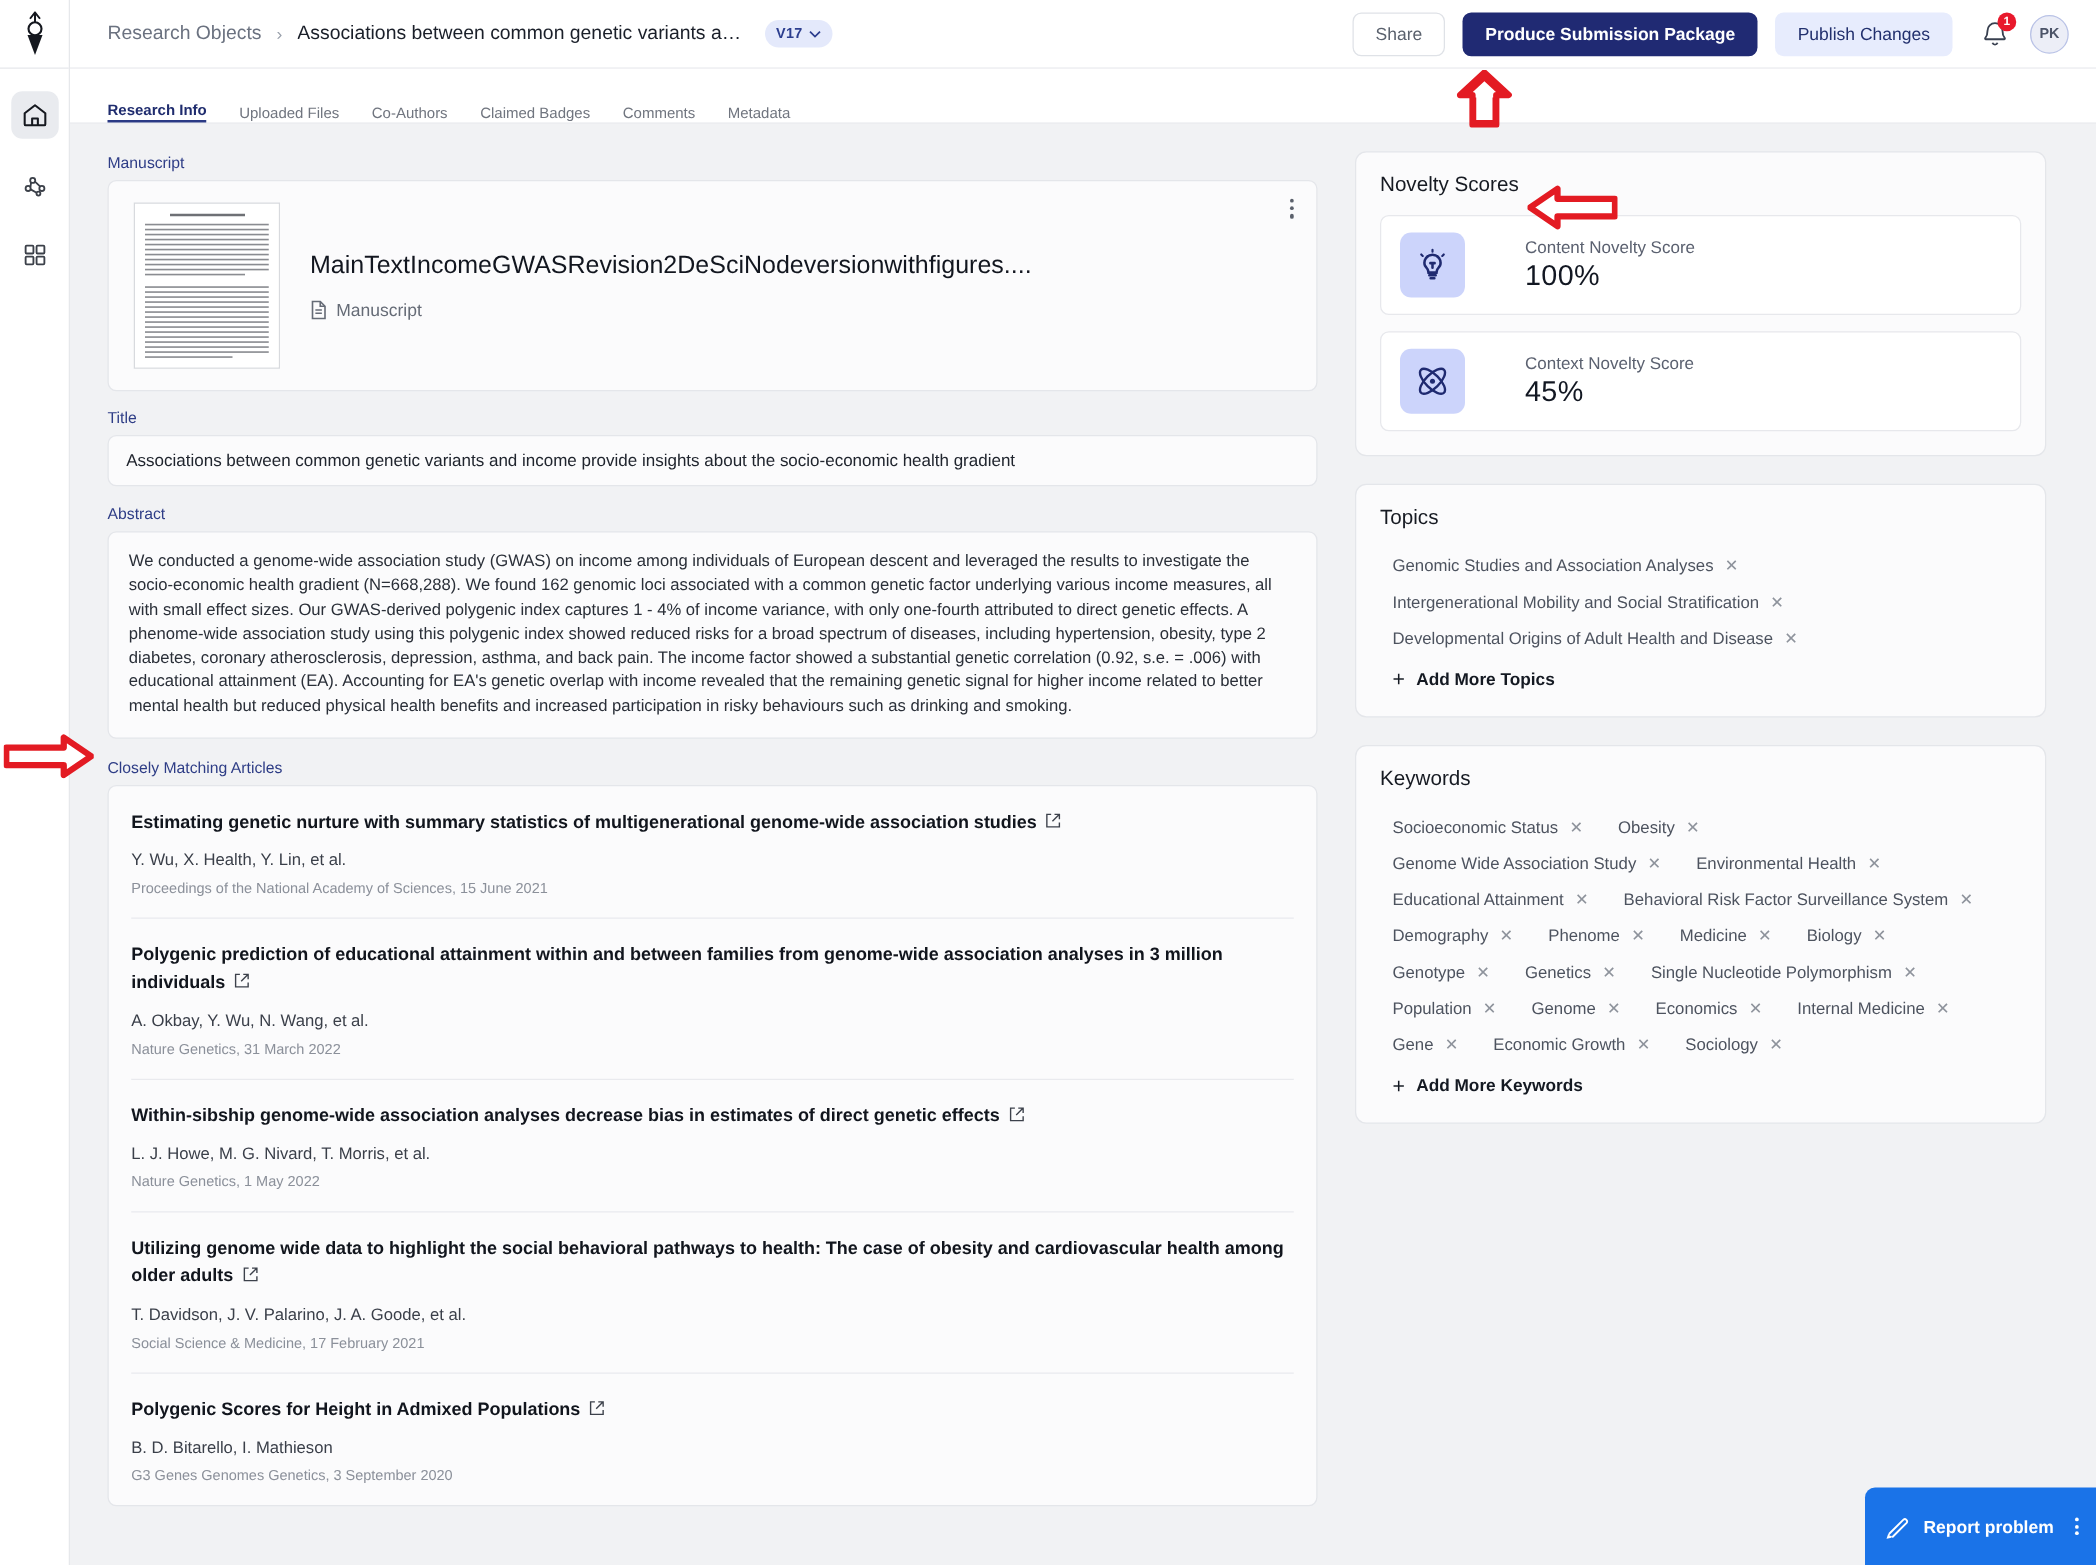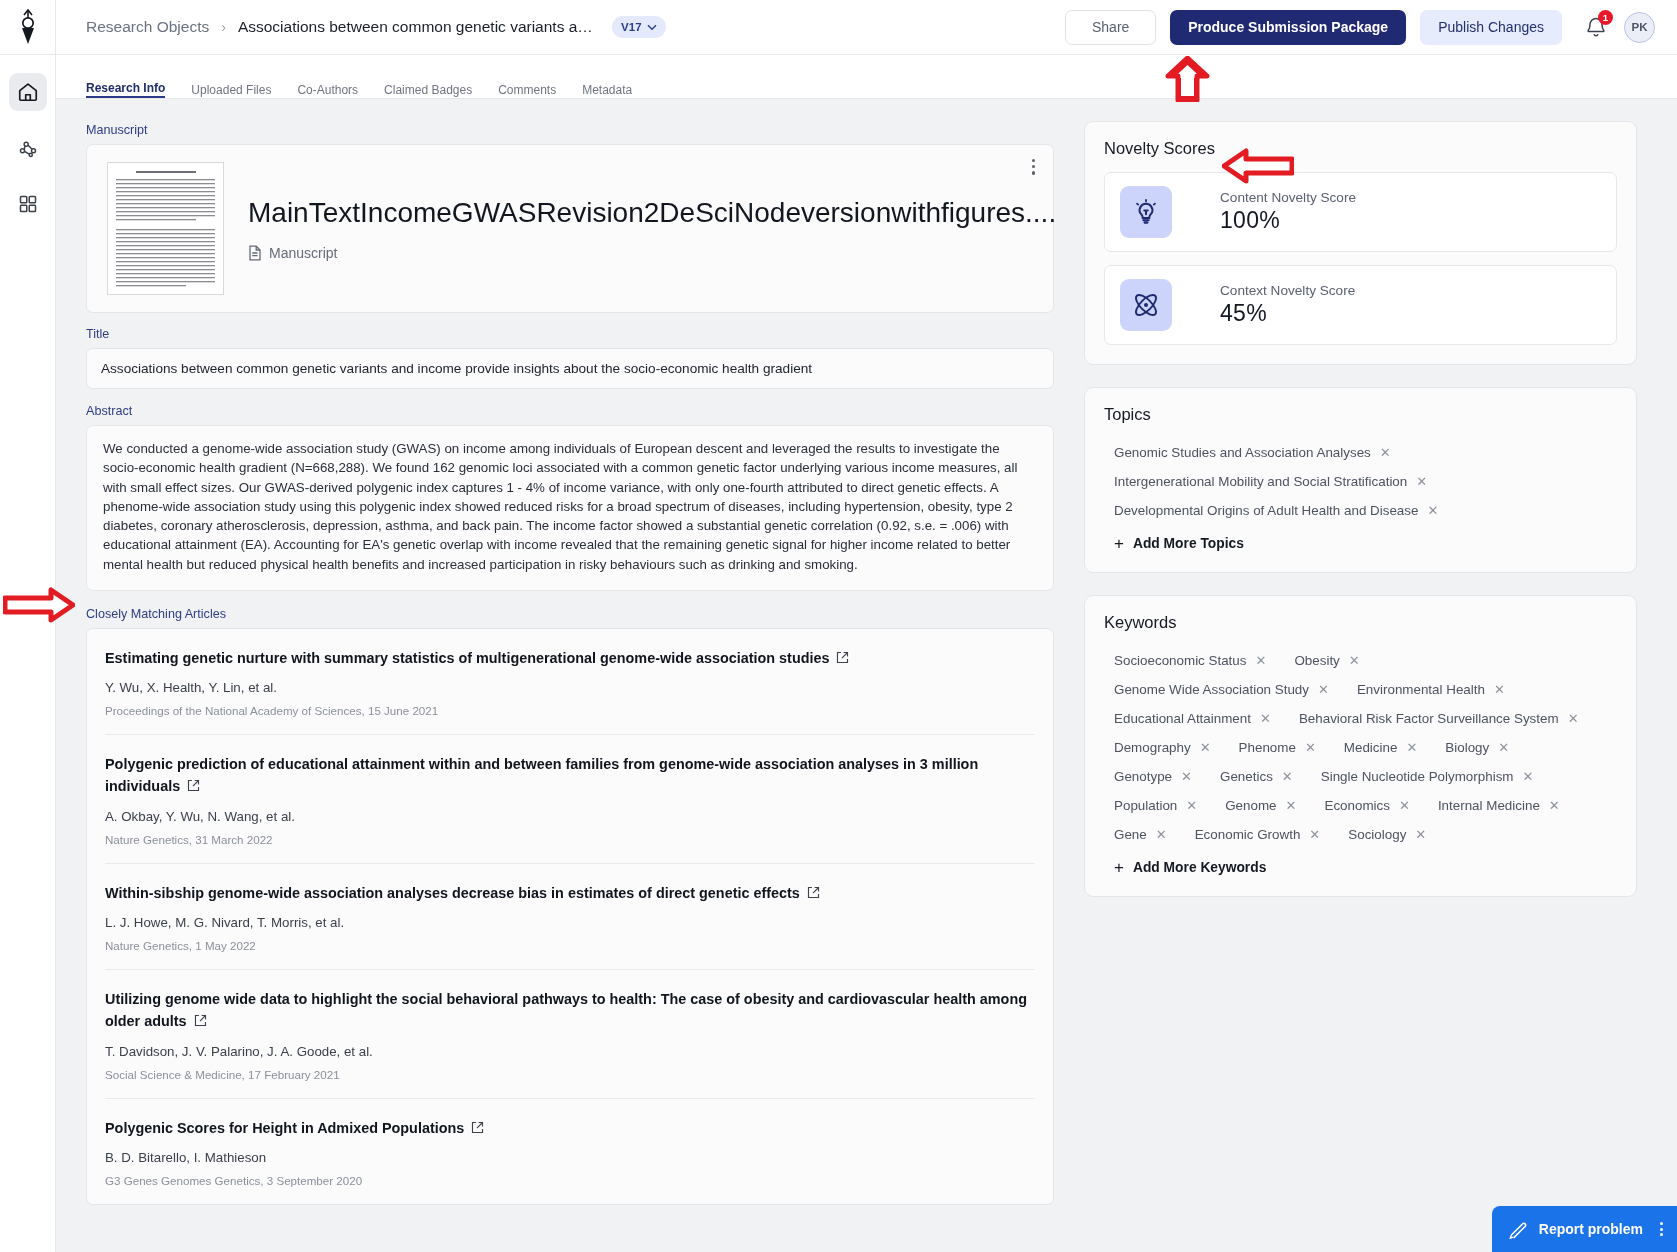--- a/index.html
+++ b/index.html
@@ -59,21 +59,21 @@
     display: inline-flex; align-items: center; gap: 5px;
     font-size: 11.5px; font-weight: 600; letter-spacing: .2px;
   }
   .topbar-spacer { flex: 1; }
   .btn {
     height: 35px; border-radius: 7px;
     display: inline-flex; align-items: center; justify-content: center;
     font-size: 14px; white-space: nowrap; cursor: pointer;
     padding: 0 18px;
   }
-  .btn-share { border: 1px solid #dfe2e7; background: #fff; color: #5a616d; width: 91px; padding: 0; }
+  .btn-share { border: 1px solid #dfe2e7; background: #fff; color: #5a616d; width: 74px; padding: 0; }
   .btn-primary { background: #202a73; color: #fff; font-weight: 600; margin-left: 14px; }
   .btn-secondary { background: #e7ecfd; color: #22306e; margin-left: 14px; font-weight: 500; }
   .bell-wrap { position: relative; margin-left: 22px; width: 24px; height: 24px; }
   .bell-badge {
     position: absolute; top: -5px; right: -5px;
     background: #e8192c; color: #fff;
     width: 15px; height: 15px; border-radius: 50%;
     font-size: 9.5px; font-weight: 700;
     display: flex; align-items: center; justify-content: center;
   }
@@ -113,21 +113,21 @@
   }
 
   
   .ms-card { position: relative; display: flex; padding: 17px 20px; min-height: 152px; }
   .ms-thumb {
     width: 117px; height: 133px; background: #fff;
     border: 1px solid #d8dade; flex: 0 0 117px;
     overflow: hidden; position: relative;
   }
   .ms-meta { margin-left: 24px; display: flex; flex-direction: column; justify-content: center; }
-  .ms-name { font-size: 28px; color: #12161f; font-weight: 400; text-align: center; }
+  .ms-name { font-size: 20px; color: #12161f; font-weight: 400; text-align: center; }
   .ms-type { margin-top: 16px; font-size: 14px; color: #656b76; display: flex; align-items: center; gap: 7px; }
   .kebab-dots { position: absolute; right: 18px; top: 14px; display: flex; flex-direction: column; gap: 3px; }
   .kebab-dots i { width: 3.2px; height: 3.2px; background: #5b616c; border-radius: 50%; display: block; }
 
   
   .title-box { margin-top: 2px; padding: 12px 14px; font-size: 13.6px; color: #20252e; }
   .abstract-box { padding: 13px 16px 16px 16px; font-size: 13.3px; color: #2a2f38; line-height: 1.45; }
 
   
   .articles-card { margin-top: 3px; padding: 0 18px; }
@@ -178,21 +178,21 @@
 
   
   .fab-help {
     position: absolute; right: 117px; bottom: 0;
     width: 44px; height: 44px; background: #1a73e8;
     border-radius: 8px 8px 0 0;
     display: flex; align-items: center; justify-content: center; color: #fff;
   }
   .fab-report {
     position: absolute; right: 0; bottom: 0;
-    height: 46px; background: #1a73e8; color: #fff;
+    height: 62px; background: #1a73e8; color: #fff;
     border-radius: 8px 0 0 0;
     display: flex; align-items: center; gap: 11px;
     padding: 0 14px 0 16px; font-size: 14px; font-weight: 600;
   }
   .fab-report .dots { display: flex; flex-direction: column; gap: 2.6px; margin-left: 6px; }
   .fab-report .dots i { width: 3px; height: 3px; border-radius: 50%; background: #fff; display: block; }
 
   
   .arrow { position: absolute; pointer-events: none; }
   .arrow-up { left: 1165px; top: 56px; }

